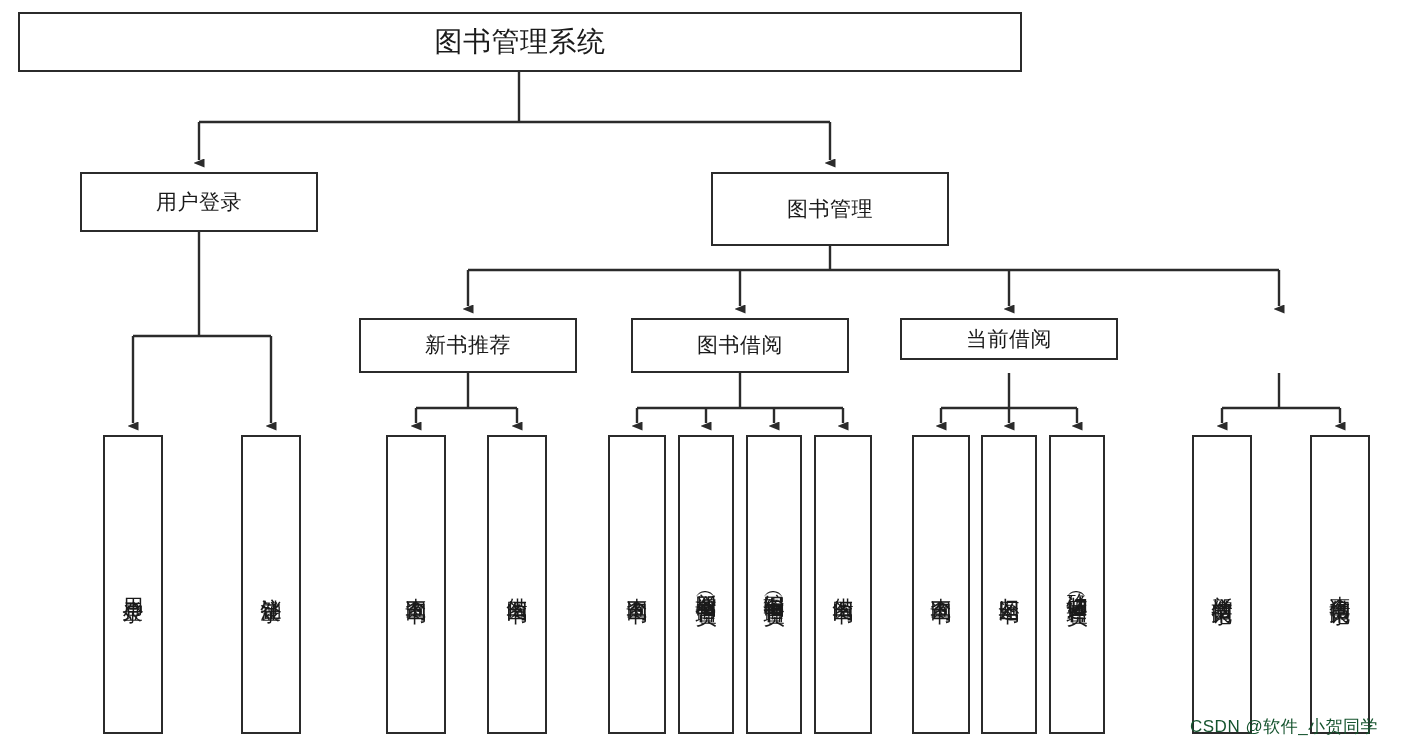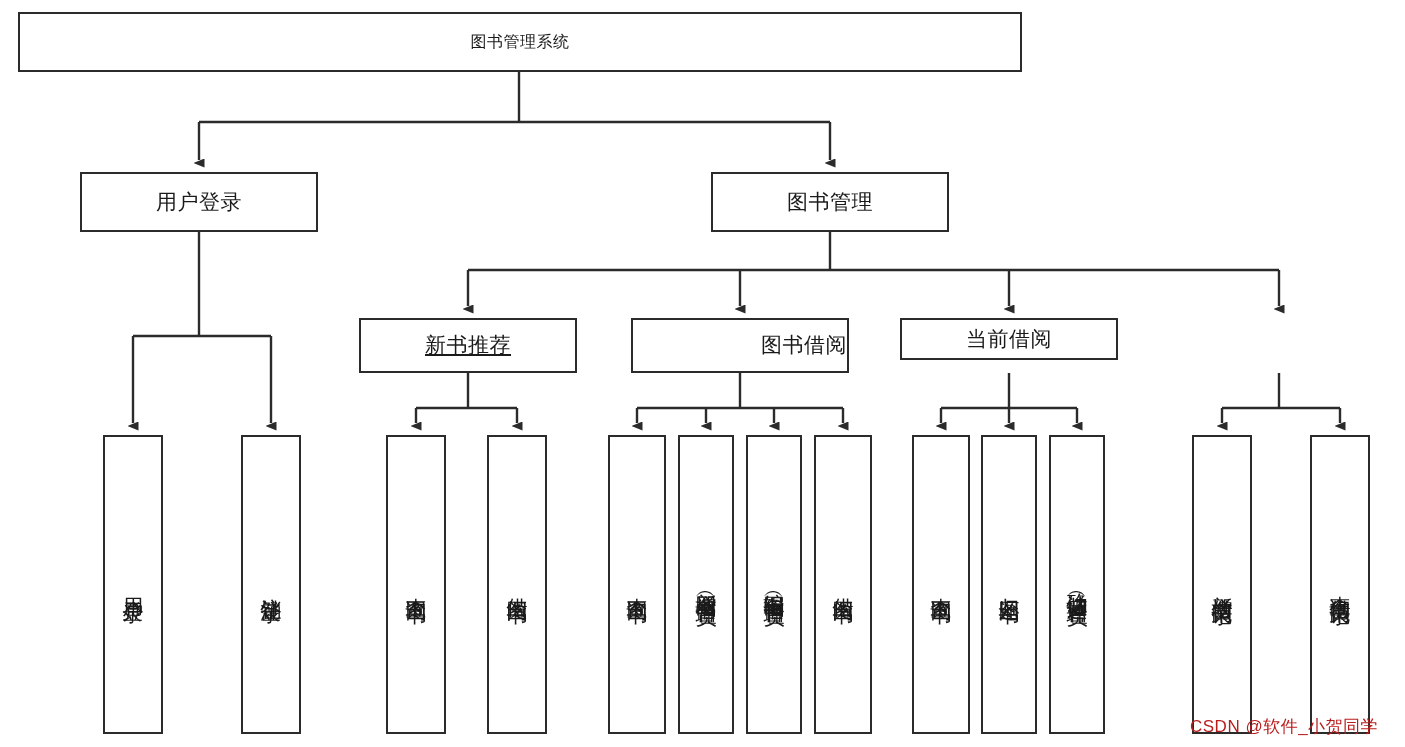--- a/index.html
+++ b/index.html
@@ -41,40 +41,40 @@
     text-align: center;
     line-height: 1.18;
     white-space: nowrap;
   }
   
   .node.horiz .label {
     font-size: 21px;
     letter-spacing: 0.5px;
   }
   .node.root .label {
-    font-size: 16px;
+    font-size: 28px;
     letter-spacing: 0.5px;
   }
   
   .node.vert {
     align-items: center;
     justify-content: center;
   }
   .node.vert .label {
     writing-mode: vertical-rl;
     text-orientation: upright;
     font-size: 21px;
     line-height: 1.15;
     letter-spacing: 2px;
     white-space: nowrap;
   }
   .watermark {
     position: absolute;
     font-size: 17px;
-    color: #b91c1c;
+    color: #14532d;
     white-space: nowrap;
     letter-spacing: 0.5px;
   }
 </style>
 </head>
 <body>
 
 <div id="canvas">
 
   <svg id="edges" viewBox="0 0 1405 747" width="1405" height="747" xmlns="http://www.w3.org/2000/svg">
@@ -127,28 +127,28 @@
     </g>
   </svg>
 
   <div class="node root horiz" style="left:18px; top:12px; width:1004px; height:60px;">
     <span class="label">图书管理系统</span>
   </div>
 
   <div class="node horiz" style="left:80px; top:172px; width:238px; height:60px;">
     <span class="label">用户登录</span>
   </div>
-  <div class="node horiz" style="left:711px; top:172px; width:238px; height:60px;">
+  <div class="node horiz" style="left:711px; top:172px; width:238px; height:74px;">
     <span class="label">图书管理</span>
   </div>
 
-  <div class="node horiz" style="left:359px; top:318px; width:218px; height:55px;text-decoration:underline;">
+  <div class="node horiz" style="left:359px; top:318px; width:218px; height:55px;">
     <span class="label">新书推荐</span>
   </div>
-  <div class="node horiz" style="left:631px; top:318px; width:218px; height:55px;justify-content:flex-end;">
+  <div class="node horiz" style="left:631px; top:318px; width:218px; height:55px;">
     <span class="label">图书借阅</span>
   </div>
   <div class="node horiz" style="left:900px; top:318px; width:218px; height:42px;">
     <span class="label">当前借阅</span>
   </div>
 
   <div class="node vert" style="left:103px; top:435px; width:60px; height:299px;">
     <span class="label">用户登录</span>
   </div>
   <div class="node vert" style="left:241px; top:435px; width:60px; height:299px;">

